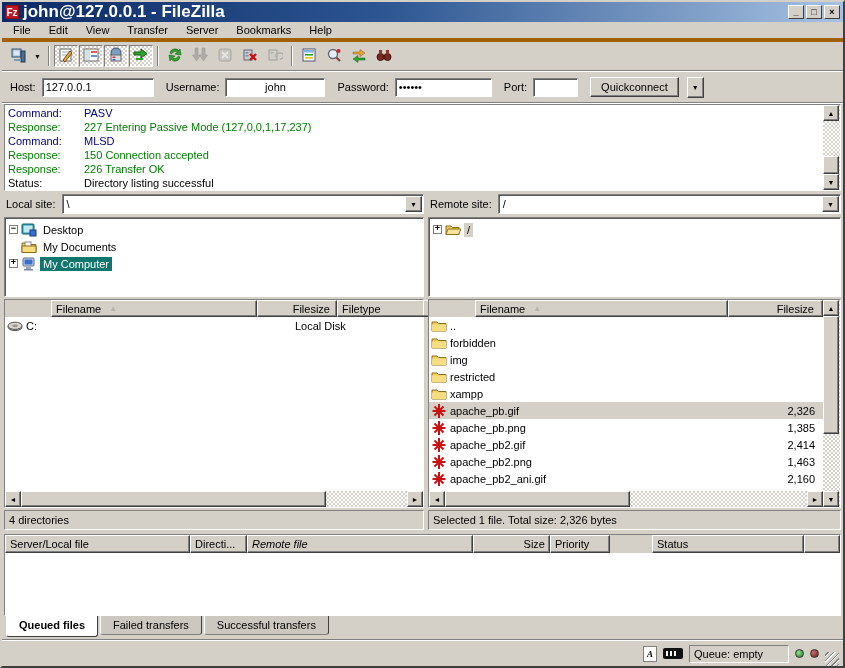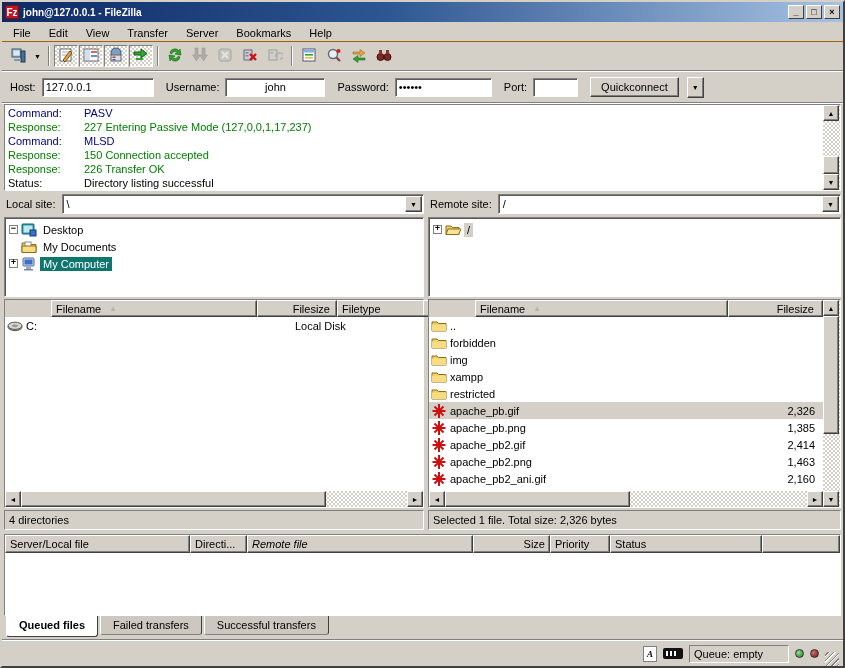--- a/index.html
+++ b/index.html
@@ -6,27 +6,27 @@
   html,body { width:845px; height:668px; overflow:hidden; }
   body { font:11px "Liberation Sans",sans-serif; color:#000; background:#d4d0c8; }
   .window { width:845px; height:668px; display:flex; flex-direction:column;
     border:2px solid; border-color:#d4d0c8 #404040 #404040 #d4d0c8; background:#d4d0c8; }
 
   
   .titlebar { height:20px; flex:0 0 20px; display:flex; align-items:center; padding:0 3px;
     background:linear-gradient(90deg,#0d2a66 0%,#2c5591 45%,#a7c2e2 100%); color:#fff; }
   .app-icon { width:14px; height:14px; background:#c01622; color:#fff; font:bold 10px "Liberation Sans",sans-serif;
     display:flex; align-items:center; justify-content:center; margin-right:4px; border:1px solid #7d0e16; }
-  .title-text { font-weight:bold; font-size:10px; flex:1; white-space:nowrap; }
+  .title-text { font-weight:bold; font-size:17px; flex:1; white-space:nowrap; }
   .winbtn { width:16px; height:14px; margin-left:2px; background:#d4d0c8; border:1px solid;
     border-color:#fff #404040 #404040 #fff; display:flex; align-items:center; justify-content:center;
     font:bold 9px "Liberation Sans",sans-serif; color:#000; }
 
   
-  .menubar { height:20px; flex:0 0 20px; display:flex; align-items:flex-end; padding-left:2px; border-bottom:1px solid #a16207; }
+  .menubar { height:20px; flex:0 0 20px; display:flex; align-items:flex-start; padding-left:2px; border-bottom:4px solid #a16207; }
   .menu-item { padding:2px 9px; }
   .hline { flex:0 0 2px; border-top:1px solid #808080; border-bottom:1px solid #fff; }
 
   
   .toolbar { height:28px; flex:0 0 28px; display:flex; align-items:center; padding-left:4px; gap:1px; }
   .tb { width:24px; height:22px; display:flex; align-items:center; justify-content:center; border:1px solid transparent; }
   .tb.pressed { border-color:#808080 #fff #fff #808080;
     background-image:linear-gradient(45deg,#fff 25%,transparent 25%,transparent 75%,#fff 75%),
                      linear-gradient(45deg,#fff 25%,transparent 25%,transparent 75%,#fff 75%);
     background-size:4px 4px; background-position:0 0,2px 2px; background-color:#d4d0c8; }
@@ -110,21 +110,21 @@
   .lc-size { flex:0 0 80px; text-align:right; padding-right:6px; }
   .lc-type { flex:0 0 104px; padding-left:4px; }
   .lc-rest { flex:1; overflow:hidden; }
   .status-row { height:20px; flex:0 0 20px; margin:2px 0; border:1px solid; border-color:#808080 #fff #fff #808080;
     display:flex; align-items:center; padding:0 4px; background:#d4d0c8; }
 
   
   .queue { margin:2px 2px 0 2px; display:flex; flex-direction:column; border:1px solid; border-color:#808080 #fff #fff #808080; background:#fff; }
   .qheader { height:18px; flex:0 0 18px; display:flex; background:#d4d0c8; }
   .qbody { height:62px; flex:0 0 62px; background:#fff; }
-  .qc1{flex:0 0 185px;} .qc2{flex:0 0 57px;} .qc3{flex:0 0 226px;font-style:italic;} .qc4{flex:0 0 77px;justify-content:flex-end;} .qc5{flex:0 0 60px;} .qc6{flex:0 0 152px;} .qc7{flex:1;}
+  .qc1{flex:0 0 185px;} .qc2{flex:0 0 57px;} .qc3{flex:0 0 226px;font-style:italic;} .qc4{flex:0 0 77px;justify-content:flex-end;} .qc5{flex:0 0 60px;} .qc6{flex:0 0 152px;margin-left:42px;} .qc7{flex:1;}
 
   
   .tabs { height:24px; flex:0 0 24px; display:flex; align-items:flex-start; padding-left:4px; }
   .tab { padding:3px 12px 4px 12px; background:#ccc8bf; border:1px solid; border-color:#fff #404040 #808080 #fff;
     border-top:none; border-radius:0 0 3px 3px; margin-right:2px; height:19px; }
   .tab.active { background:#fff; font-weight:bold; height:21px; border-color:#fff #404040 #404040 #fff; }
 
   
   .statusbar { height:26px; flex:0 0 26px; border-top:1px solid #fff; box-shadow:0 -1px 0 #808080;
     display:flex; align-items:center; justify-content:flex-end; gap:6px; padding:0 4px; }
@@ -444,29 +444,29 @@
                     <path d="M1 6.5 L15 6.5 L15 13 L1 13 Z" fill="#f7dd82"></path>
                   </svg></span>
                 <span class="c-name">img</span>
                 <span class="c-size"></span>
               </div>
             <div class="frow">
                 <span class="fi"><svg width="16" height="16" viewBox="0 0 16 16">
                     <path d="M1 4 L6 4 L7.5 5.5 L15 5.5 L15 13 L1 13 Z" fill="#f2cf5a" stroke="#8a6d1d"></path>
                     <path d="M1 6.5 L15 6.5 L15 13 L1 13 Z" fill="#f7dd82"></path>
                   </svg></span>
-                <span class="c-name">xampp</span>
+                <span class="c-name">restricted</span>
                 <span class="c-size"></span>
               </div>
             <div class="frow">
                 <span class="fi"><svg width="16" height="16" viewBox="0 0 16 16">
                     <path d="M1 4 L6 4 L7.5 5.5 L15 5.5 L15 13 L1 13 Z" fill="#f2cf5a" stroke="#8a6d1d"></path>
                     <path d="M1 6.5 L15 6.5 L15 13 L1 13 Z" fill="#f7dd82"></path>
                   </svg></span>
-                <span class="c-name">restricted</span>
+                <span class="c-name">xampp</span>
                 <span class="c-size"></span>
               </div>
             <div class="frow selected">
                 <span class="fi"><svg width="16" height="16" viewBox="0 0 16 16">
                     <g stroke="#cc1111" stroke-width="2">
                       <line x1="8" y1="1" x2="8" y2="15"></line>
                       <line x1="1.5" y1="8" x2="14.5" y2="8"></line>
                       <line x1="3.5" y1="3.5" x2="12.5" y2="12.5"></line>
                       <line x1="12.5" y1="3.5" x2="3.5" y2="12.5"></line>
                     </g>

